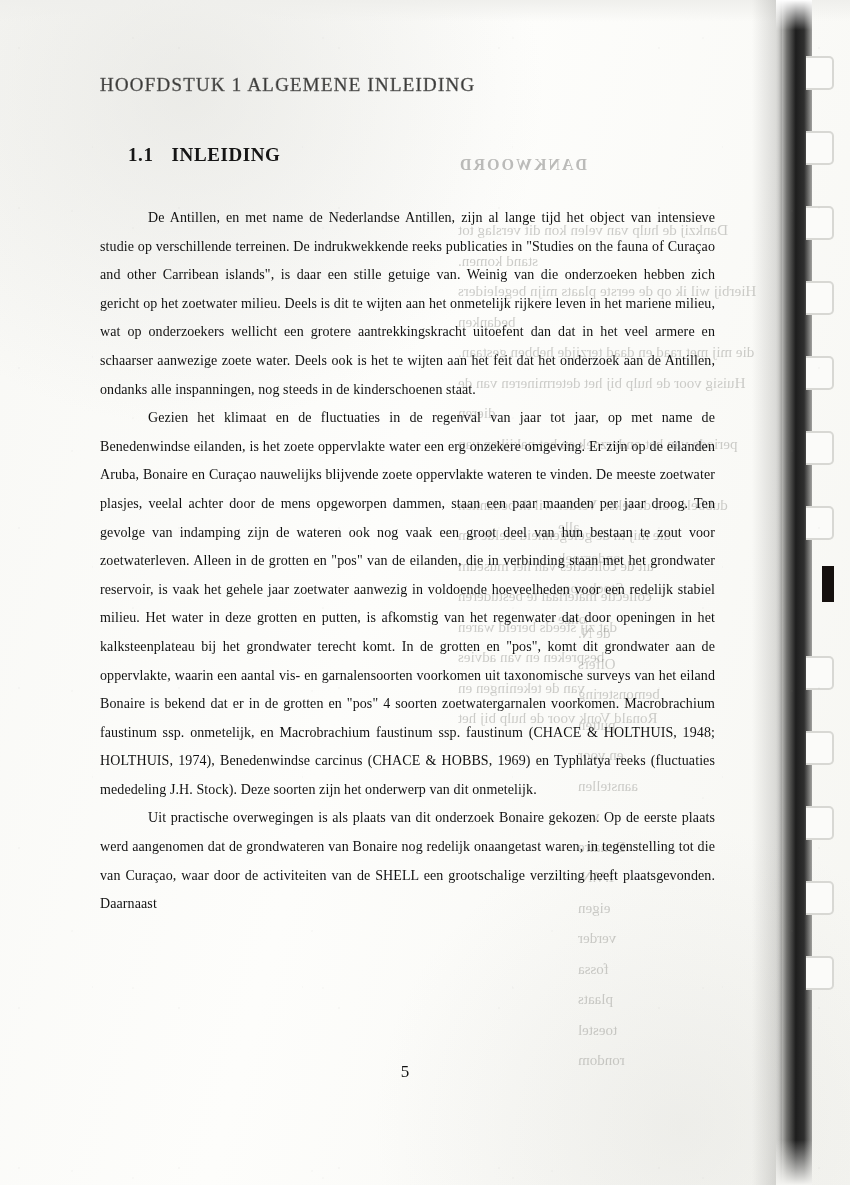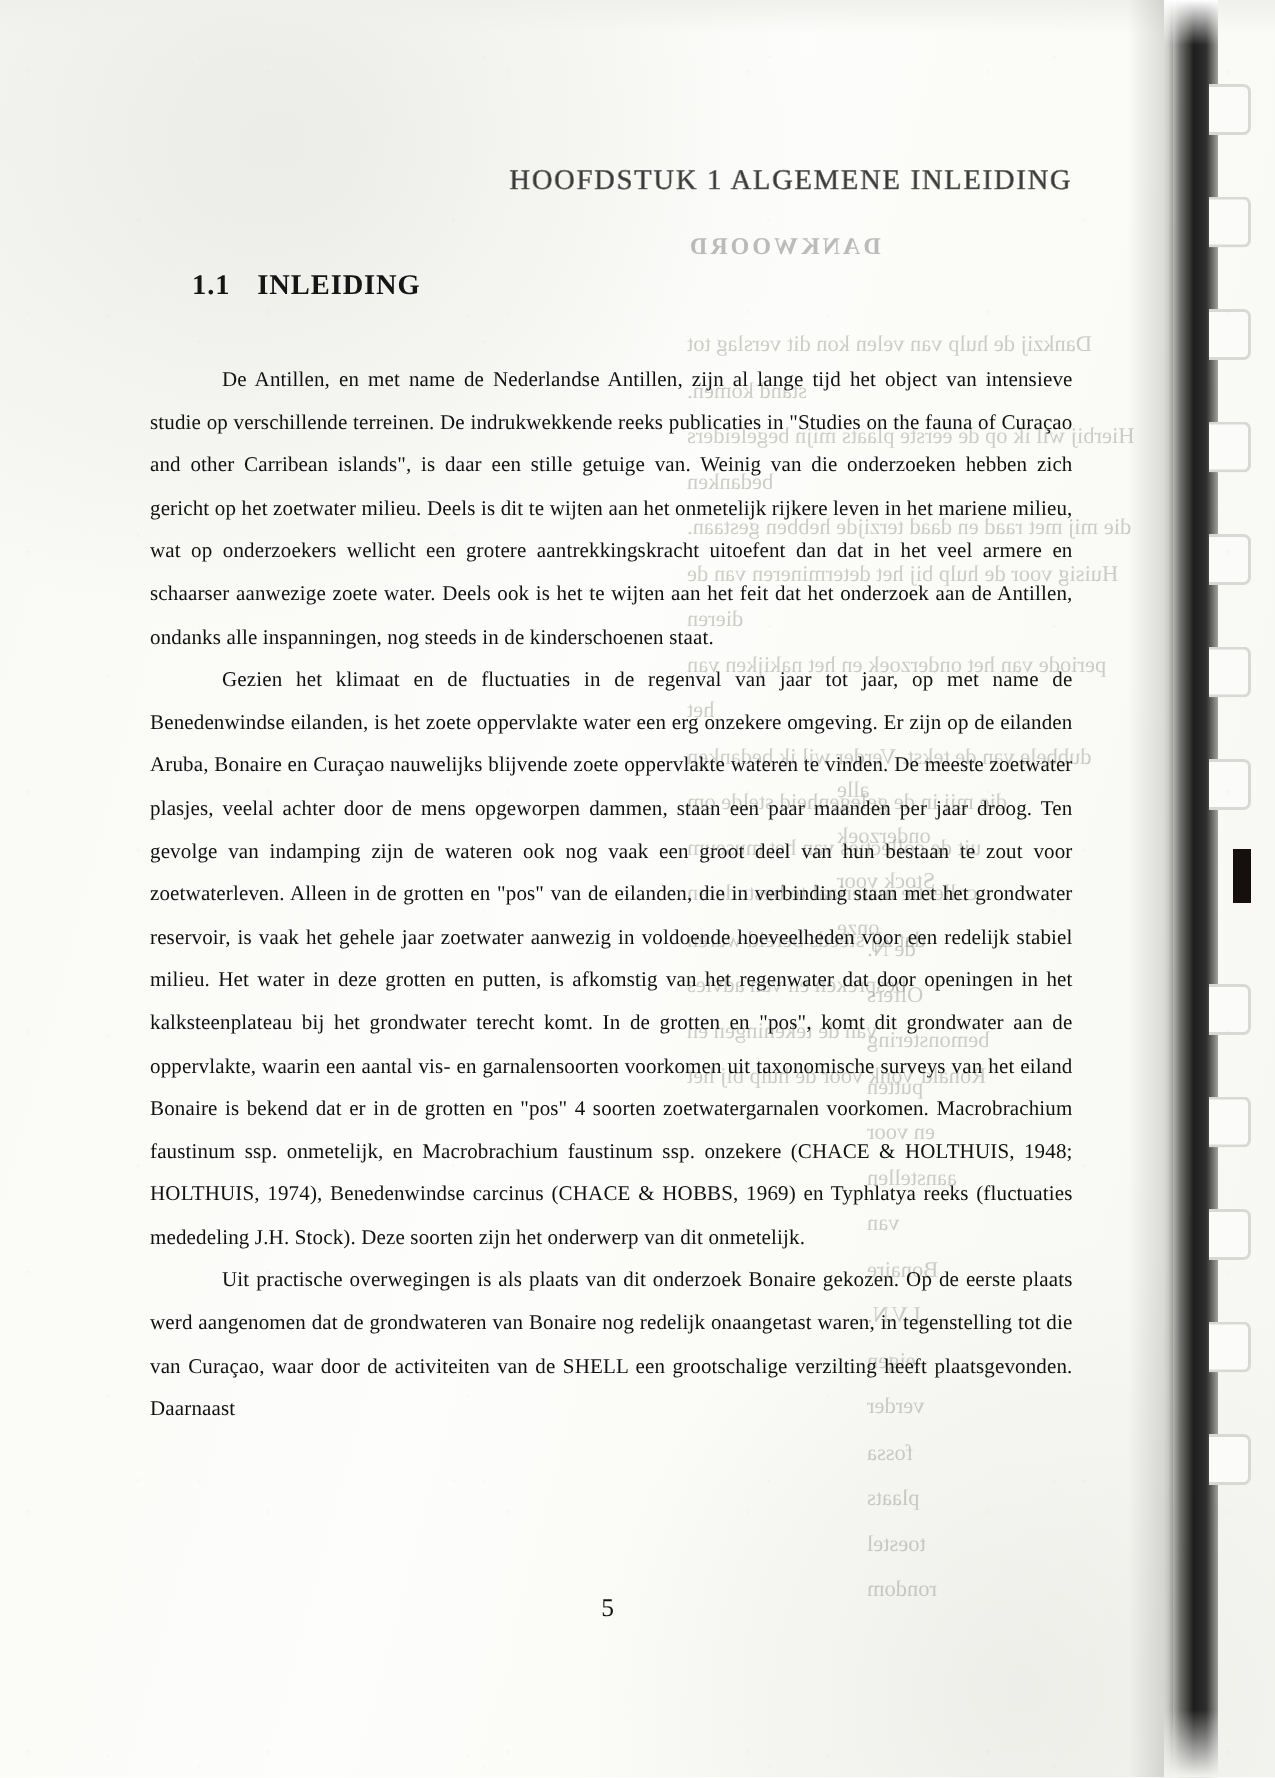--- a/index.html
+++ b/index.html
@@ -127,29 +127,28 @@
   }
 
   
   .content {
     position: absolute;
     left: 100px;
     top: 0;
     width: 615px;
   }
   .chapter-head {
-    margin-top: 110px;
+    margin-top: 74px;
     font-family: "Liberation Serif", serif;
     font-size: 19px;
     letter-spacing: 1.2px;
     color: #3a3a38;
     -webkit-text-stroke: 0.35px #6e6e6c;
     text-shadow: 0.6px 0 0 rgba(255,255,255,0.85), -0.6px 0 0 rgba(120,120,118,0.35);
     font-weight: normal;
-    text-align: right;
   }
   .section-head {
     margin-top: 48px;
     margin-left: 28px;
     font-size: 19px;
     font-weight: bold;
     letter-spacing: 0.6px;
     color: #151515;
   }
   .section-head .num {
@@ -253,21 +252,21 @@
   <div class="content">
     <div class="chapter-head">HOOFDSTUK  1 ALGEMENE  INLEIDING</div>
 
     <div class="section-head">
       <span class="num">1.1</span><span>INLEIDING</span>
     </div>
 
     <p class="body first"><span class="ind"></span><span>De Antillen, en met name de Nederlandse Antillen, zijn al lange tijd het object van intensieve studie op verschillende terreinen. De indrukwekkende reeks publicaties in "Studies on the fauna of Curaçao and other Carribean islands", is daar een stille getuige van. Weinig van die onderzoeken hebben zich gericht op het zoetwater milieu. Deels is dit te wijten aan het onmetelijk rijkere leven in het mariene milieu, wat op onderzoekers wellicht een grotere aantrekkingskracht uitoefent dan dat in het veel armere en schaarser aanwezige zoete water. Deels ook is het te wijten aan het feit dat het onderzoek aan de Antillen, ondanks alle inspanningen, nog steeds in de kinderschoenen staat.</span></p>
 
     <p class="body"><span class="ind"></span><span>Gezien het klimaat en de fluctuaties in de regenval van jaar tot jaar, op met name de Benedenwindse eilanden, is het zoete oppervlakte water een erg onzekere omgeving. Er zijn op de eilanden Aruba, Bonaire en Curaçao nauwelijks blijvende zoete oppervlakte wateren te vinden. De meeste zoetwater plasjes, veelal achter door de mens opgeworpen dammen, staan een paar maanden per jaar droog. Ten gevolge van indamping zijn de wateren ook nog vaak een groot deel van hun bestaan te zout voor zoetwaterleven. Alleen in de grotten en "pos" van de eilanden, die in verbinding staan met het grondwater reservoir, is vaak het gehele jaar zoetwater aanwezig in voldoende hoeveelheden voor een redelijk stabiel milieu. Het water in deze grotten en putten, is afkomstig van het regenwater dat door openingen in het kalksteenplateau bij het grondwater terecht komt. In de grotten en "pos", komt dit grondwater aan de oppervlakte, waarin een aantal vis- en garnalensoorten voorkomen uit taxonomische surveys van het eiland Bonaire is bekend dat er in de grotten en "pos" 4 soorten zoetwatergarnalen voorkomen.</span> <span class="it">Macrobrachium faustinum</span><span> ssp.</span>
-    <span class="it">onmetelijk,</span><span> en </span><span class="it">Macrobrachium faustinum</span><span> ssp. </span><span class="it">onzekere</span><span> (CHACE &amp;</span>
+    <span class="it">onmetelijk,</span><span> en </span><span class="it">Macrobrachium faustinum</span><span> ssp. </span><span class="it">faustinum</span><span> (CHACE &amp;</span>
     <span>HOLTHUIS, 1948; HOLTHUIS, 1974), </span><span class="it">Benedenwindse carcinus</span>
     <span>(CHACE &amp; HOBBS, 1969) en </span><span class="it">Typhlatya reeks</span><span> (fluctuaties</span>
     <span>mededeling J.H. Stock). Deze soorten zijn het onderwerp van dit</span> <span>onmetelijk.</span></p>
 
     <p class="body"><span class="ind"></span><span>Uit practische overwegingen is als plaats van dit onderzoek Bonaire gekozen. Op de eerste plaats werd aangenomen dat de grondwateren van Bonaire nog redelijk onaangetast waren, in tegenstelling tot die van Curaçao, waar door de activiteiten van de SHELL een grootschalige verzilting heeft plaatsgevonden. Daarnaast</span></p>
   </div>
 
   <div class="pageno"><span class="pageno-inner">5</span></div>
 
   <div class="gutter-soft"></div>

